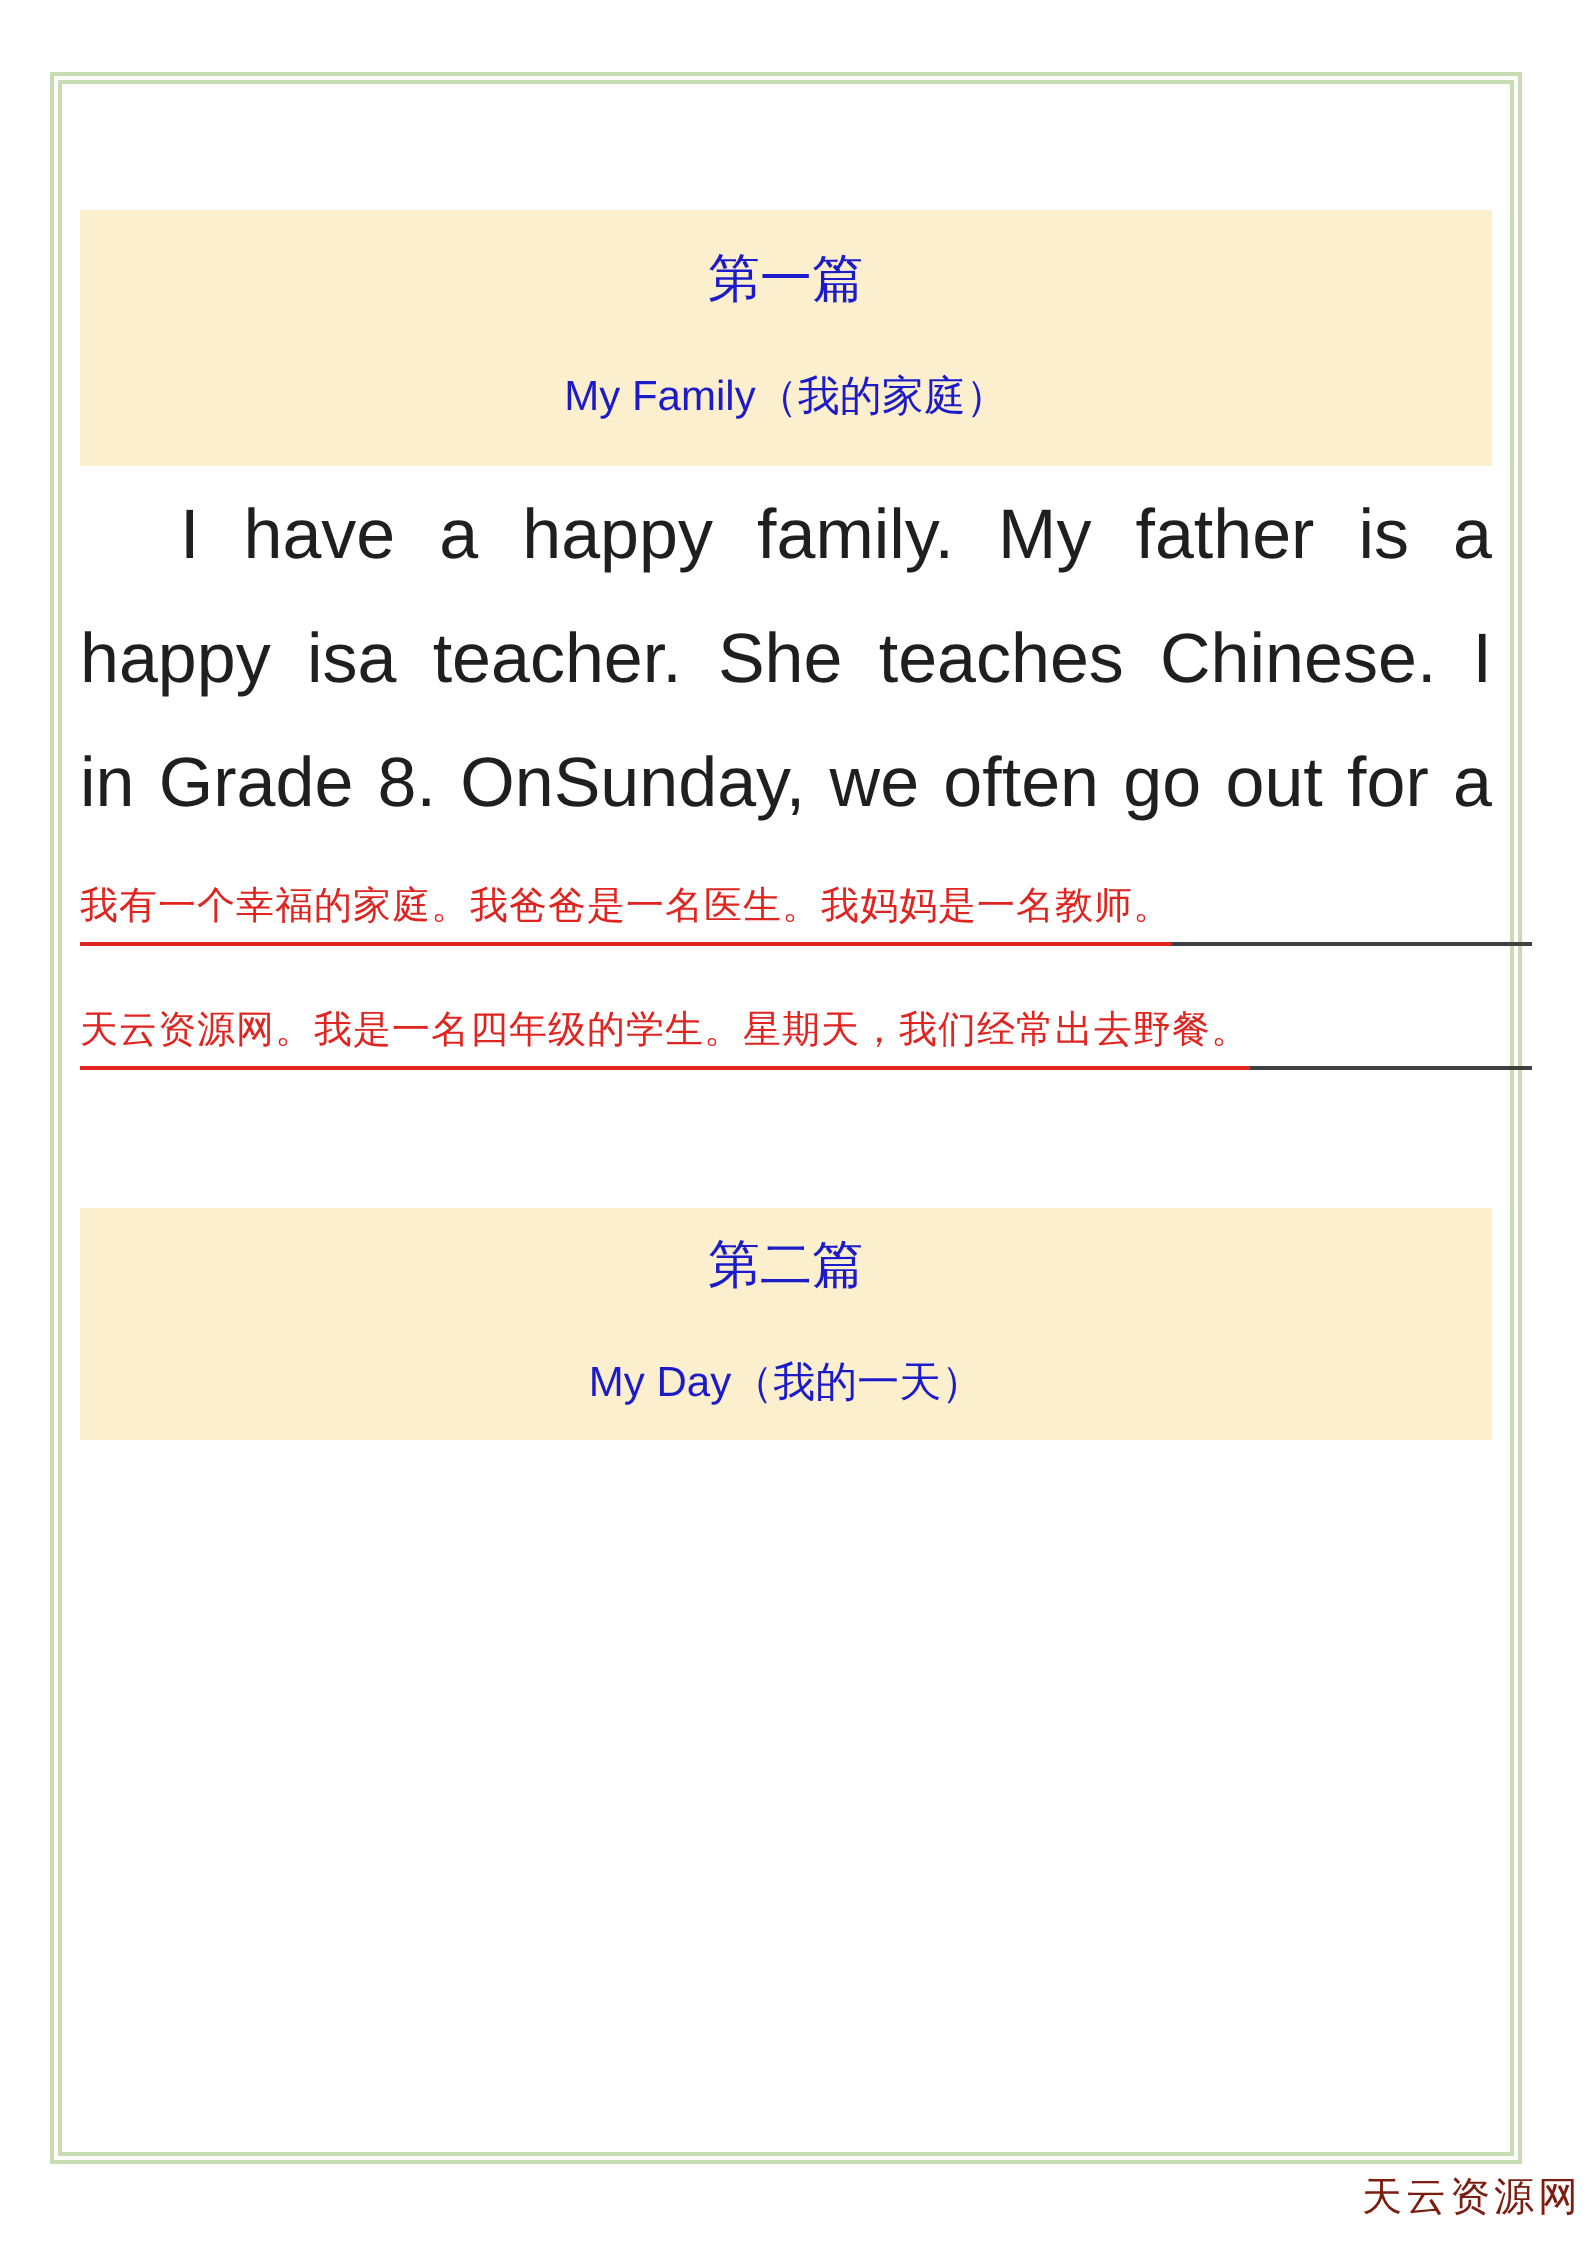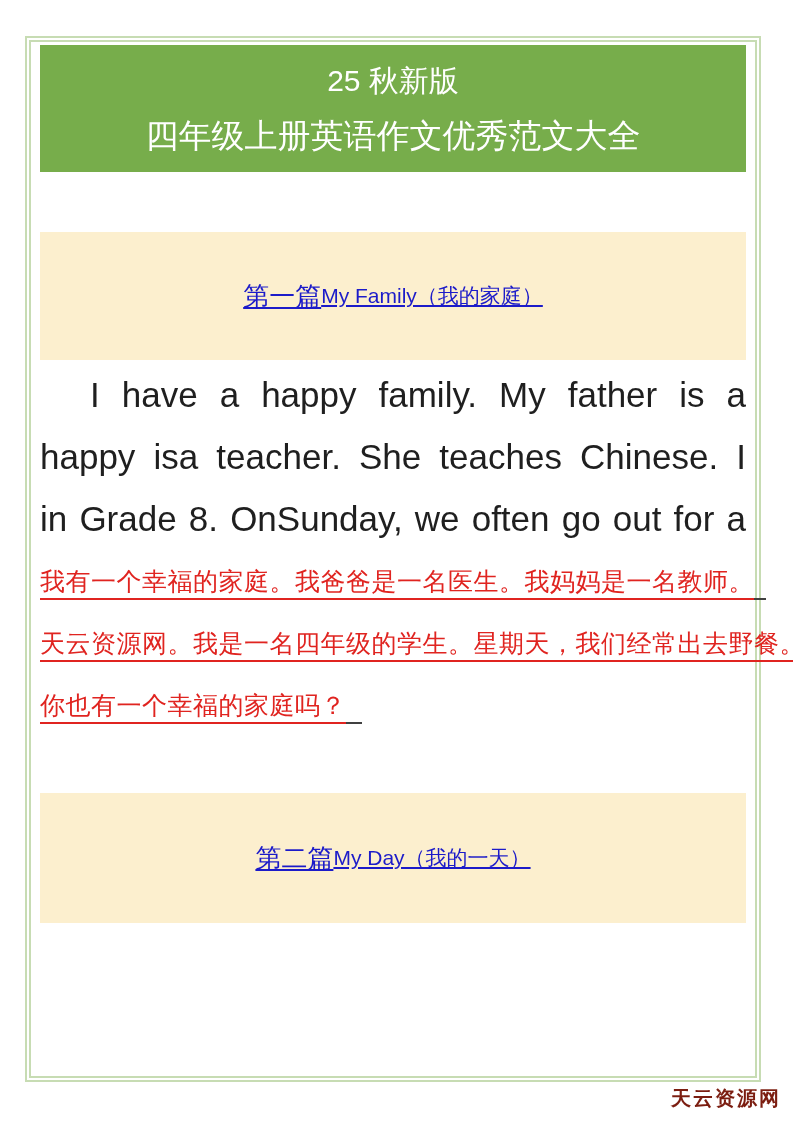--- a/index.html
+++ b/index.html
@@ -35,80 +35,75 @@
     align-items: center;
     justify-content: center;
     text-align: center;
   }
   .title-banner .l1 { font-size: 30px; line-height: 54px; }
   .title-banner .l2 { font-size: 33px; line-height: 56px; }
   .section-banner {
     background: #fcefce;
     color: #1c1bc9;
     display: flex;
-    flex-direction: row;
+    flex-direction: column;
     align-items: center;
     justify-content: center;
     text-align: center;
-    text-decoration: underline;
   }
   .section-banner.first { margin-top: 60px; height: 128px; }
-  .section-banner.second { margin-top: 57px; height: 130px; }
+  .section-banner.second { margin-top: 57px; height: 116px; }
   .section-banner .num { font-size: 26px; line-height: 60px; }
   .section-banner .ttl { font-size: 21px; line-height: 60px; }
   .en-para { margin-top: 4px; color: #1f1f1f; }
   .en-line {
     height: 62px;
     line-height: 62px;
     font-size: 35px;
     text-align: justify;
     text-align-last: justify;
     overflow: hidden;
   }
   .en-line.first { text-indent: 50px; }
   .en-line.last { text-align: left; text-align-last: left; }
   .cn-para { width: calc(100% + 20px); }
   .cn-line { height: 62px; display: flex; align-items: flex-start; }
   .red-text {
     color: #e02420;
-    font-size: 25px;
+    font-size: 19px;
     line-height: 34px;
     margin-top: 14px;
     letter-spacing: 0.5px;
     white-space: nowrap;
     border-bottom: 2px solid #e02420;
   }
   .tail {
     flex: 1 1 auto;
     height: 34px;
     margin-top: 14px;
     border-bottom: 2px solid #404040;
   }
   .tail.short { flex: 0 0 16px; }
   .filler { flex: 1 1 auto; height: 34px; margin-top: 14px; }
   .watermark {
     position: absolute;
-    right: 12px;
+    right: 2px;
     top: 1085px;
     font-size: 20px;
-    font-weight: bold;
+    font-weight: normal;
     letter-spacing: 2px;
     color: #7b1d10;
   }
 </style>
 </head>
 <body>
 
 <div class="canvas">
   <div class="page">
 
-    <div class="title-banner">
-      <div class="l1">25 秋新版</div>
-      <div class="l2">四年级上册英语作文优秀范文大全</div>
-    </div>
 
     <div class="section-banner first">
       <div class="num">第一篇</div>
       <div class="ttl">My Family（我的家庭）</div>
     </div>
 
     <div class="en-para">
       <div class="en-line first">I have a happy family. My father is a doctor. My</div>
       <div class="en-line">happy isa teacher. She teaches Chinese. I am a student</div>
       <div class="en-line">in Grade 8. OnSunday, we often go out for a picnic.. Do</div>
@@ -116,25 +111,20 @@
 
     <div class="cn-para">
       <div class="cn-line">
         <span class="red-text">我有一个幸福的家庭。我爸爸是一名医生。我妈妈是一名教师。</span>
         <span class="tail"></span>
       </div>
       <div class="cn-line">
         <span class="red-text">天云资源网。我是一名四年级的学生。星期天，我们经常出去野餐。</span>
         <span class="tail"></span>
       </div>
-      <div class="cn-line">
-        <span class="red-text">你也有一个幸福的家庭吗？</span>
-        <span class="tail short"></span>
-        <span class="filler"></span>
-      </div>
     </div>
 
     <div class="section-banner second">
       <div class="num">第二篇</div>
       <div class="ttl">My Day（我的一天）</div>
     </div>
 
   </div>
 
   <div class="watermark">天云资源网</div>

